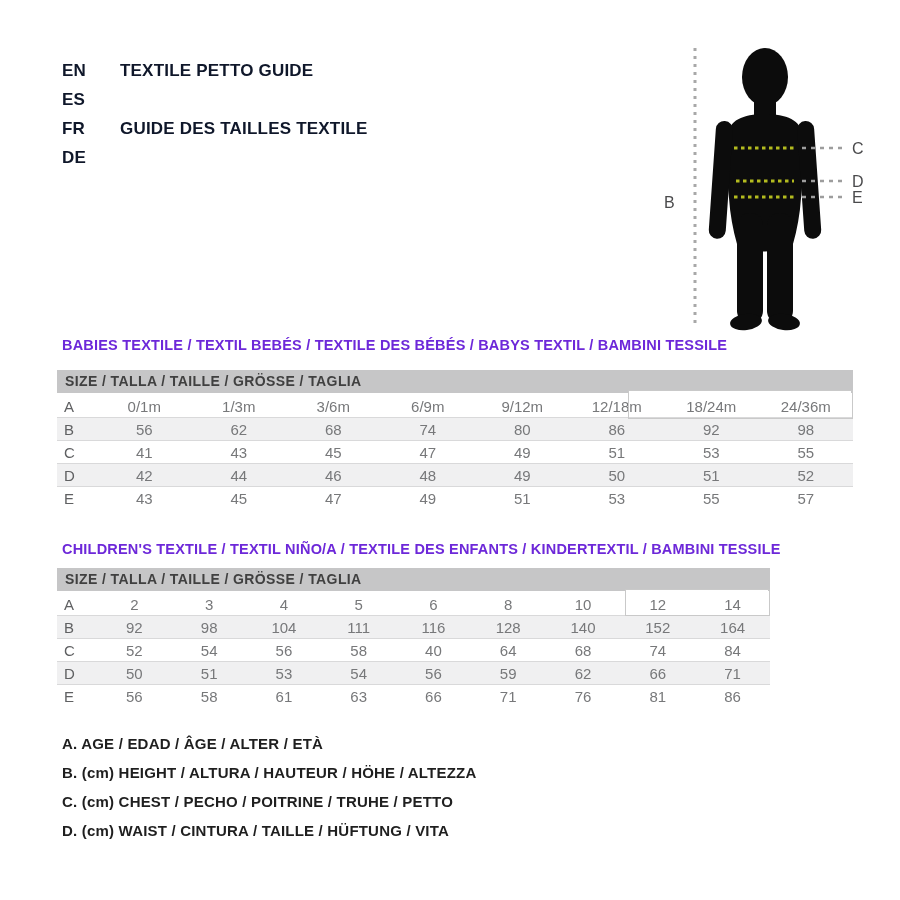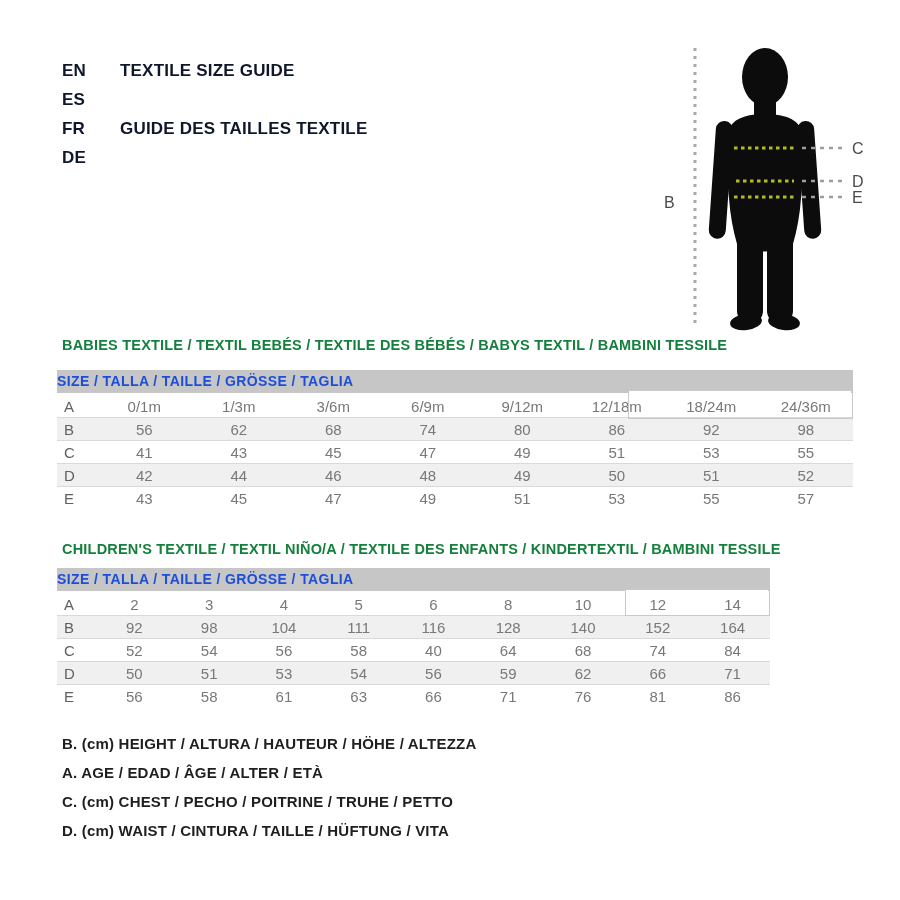--- a/index.html
+++ b/index.html
@@ -12,31 +12,31 @@
 
   
   .languages{left:62px;top:56px;font-weight:700;font-size:17px;line-height:29px;color:#0f172a;letter-spacing:.2px}
   .lang-row{display:flex}
   .lang-code{width:58px;flex:0 0 58px}
 
   
   .figure{left:650px;top:28px;width:230px;height:320px;margin:0}
 
   
-  .sec-title{left:62px;font-weight:700;font-size:14.5px;color:#15803d;letter-spacing:.2px;white-space:nowrap}
+  .sec-title{left:62px;font-weight:700;font-size:14.5px;color:#6d28d9;letter-spacing:.2px;white-space:nowrap}
   #babies-title{top:337px}
   #children-title{top:541px}
 
   
   .tbl{left:57px}
   #babies-tbl{top:370px;width:796px}
   #children-tbl{top:568px;width:713px}
   .tbl-head{
-    height:23px;line-height:23px;background:#c6c6c7;color:#1d4ed8;
-    font-size:14px;font-weight:700;letter-spacing:.4px;margin-bottom:2px;
+    height:23px;line-height:23px;background:#c6c6c7;color:#404040;
+    font-size:14px;font-weight:700;padding-left:8px;letter-spacing:.4px;margin-bottom:2px;
   }
   .tbl table{border-collapse:collapse;table-layout:fixed;width:100%}
   .tbl td{
     height:22px;padding:0;border-bottom:1px solid #d9d9da;
     font-size:15px;color:#77787a;text-align:center;vertical-align:middle;white-space:nowrap;
   }
   .tbl tr:nth-child(2) td, .tbl tr:nth-child(4) td{background:#f0f0f1}
   .tbl tr:last-child td{border-bottom:none}
   .tbl td.lbl{text-align:left;padding-left:7px;color:#5f6062}
   col.c-label{width:40px}
@@ -53,21 +53,21 @@
   .legend{left:62px;top:729px;font-weight:700;font-size:15px;line-height:29px;color:#1f1f1f;letter-spacing:.2px}
 
   .fig-label{font-size:16px;fill:#4a4a4c;font-family:"Liberation Sans", sans-serif}
 </style>
 </head>
 <body>
 
 <div class="abs languages">
   <div class="lang-row">
     <span class="lang-code">EN</span>
-    <span>TEXTILE SIZE GUIDE</span>
+    <span>TEXTILE PETTO GUIDE</span>
   </div>
   <div class="lang-row">
     <span class="lang-code">ES</span>
   </div>
   <div class="lang-row">
     <span class="lang-code">FR</span>
     <span>GUIDE DES TAILLES TEXTILE</span>
   </div>
   <div class="lang-row">
     <span class="lang-code">DE</span>
@@ -265,17 +265,17 @@
       <td>81</td>
       <td>86</td>
     </tr>
   </tbody>
     </table>
   <div id="children-patch" class="hl-patch"></div>
   <div id="children-box" class="hl-box"></div>
 </div>
 
 <div class="abs legend">
+  <div>A. AGE / EDAD / ÂGE / ALTER / ETÀ</div>
   <div>B. (cm) HEIGHT / ALTURA / HAUTEUR / HÖHE / ALTEZZA</div>
-  <div>A. AGE / EDAD / ÂGE / ALTER / ETÀ</div>
   <div>C. (cm) CHEST / PECHO / POITRINE / TRUHE / PETTO</div>
   <div>D. (cm) WAIST / CINTURA / TAILLE / HÜFTUNG / VITA</div>
 </div>
 
 </body></html>

